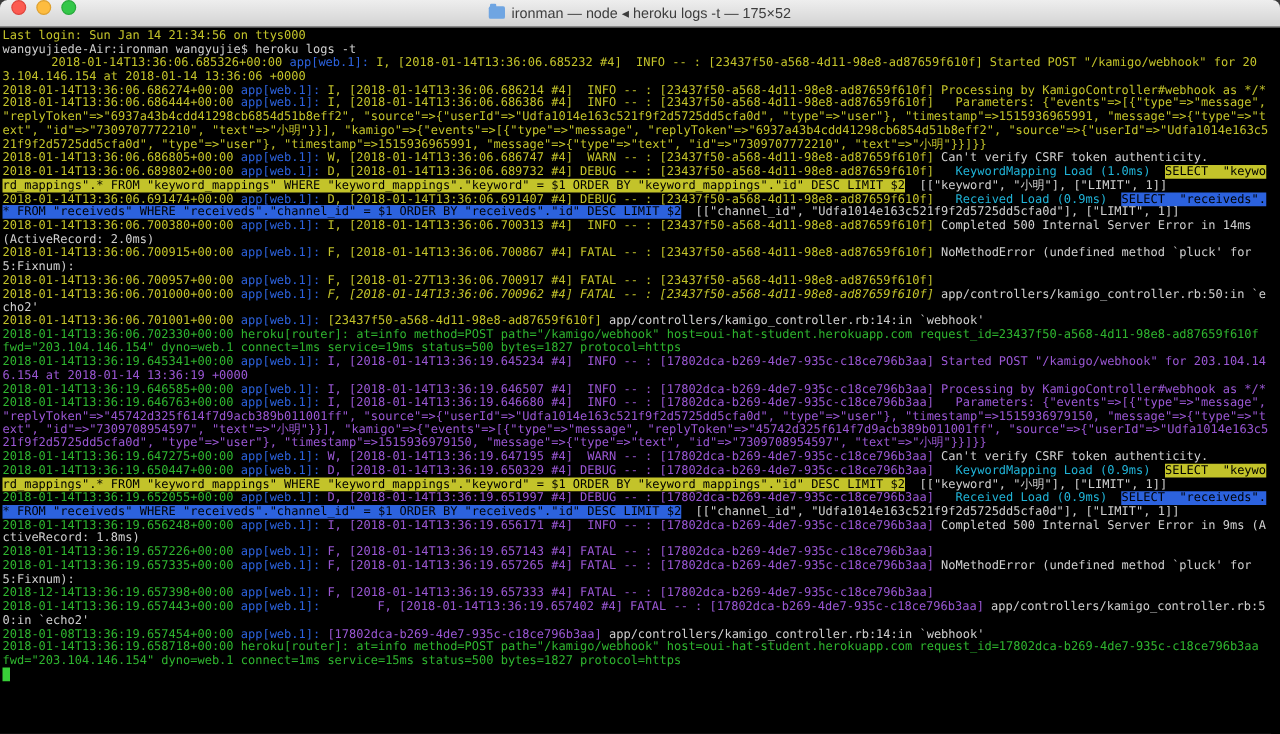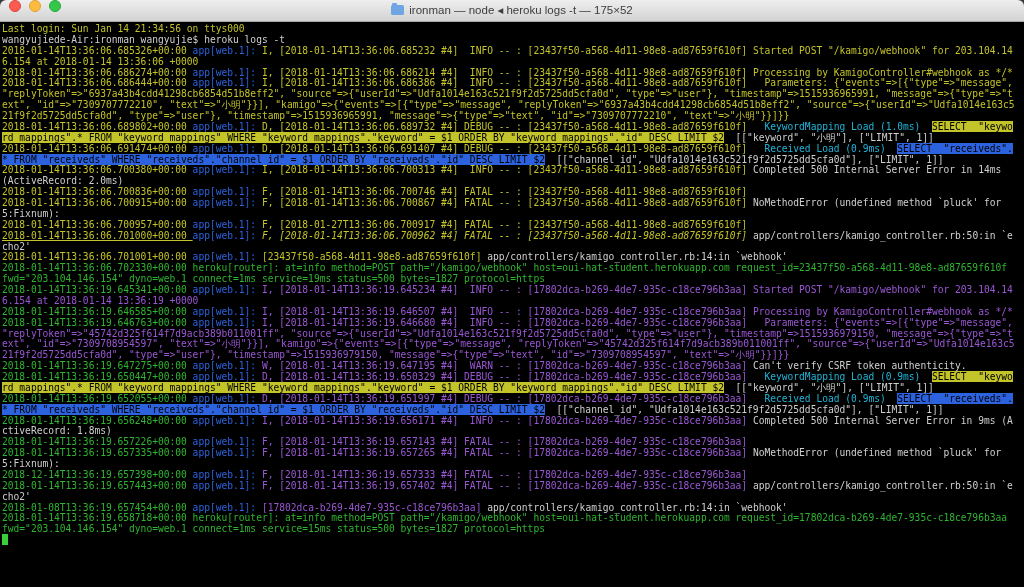--- a/index.html
+++ b/index.html
@@ -63,40 +63,40 @@
       <div class="light light-zoom"></div>
     </div>
     <div class="title-wrap">
       <span class="proxy-icon"></span>
       <span class="title">ironman — node ◂ heroku logs -t — 175×52</span>
     </div>
   </div>
   <div class="screen">
       <div class="tline"><span style="color: rgb(195, 195, 42);">Last login: Sun Jan 14 21:34:56 on ttys000</span></div>
       <div class="tline"><span style="color: rgb(207, 207, 207);">wangyujiede-Air:ironman wangyujie$ heroku logs -t</span></div>
-      <div class="tline"><span style="color: rgb(195, 195, 42);">2018-01-14T13:36:06.685326+00:00 </span><span style="color: rgb(44, 98, 222);">app[web.1]: </span><span style="color: rgb(195, 195, 42);">I, [2018-01-14T13:36:06.685232 #4]  INFO -- : [23437f50-a568-4d11-98e8-ad87659f610f] Started POST "/kamigo/webhook" for 203.104.146.154 at 2018-01-14 13:36:06 +0000</span></div>
+      <div class="tline"><span style="color: rgb(195, 195, 42); margin-left: 39px;">2018-01-14T13:36:06.685326+00:00 </span><span style="color: rgb(44, 98, 222);">app[web.1]: </span><span style="color: rgb(195, 195, 42);">I, [2018-01-14T13:36:06.685232 #4]  INFO -- : [23437f50-a568-4d11-98e8-ad87659f610f] Started POST "/kamigo/webhook" for 203.104.146.154 at 2018-01-14 13:36:06 +0000</span></div>
       <div class="tline"><span style="color: rgb(195, 195, 42);">2018-01-14T13:36:06.686274+00:00 </span><span style="color: rgb(44, 98, 222);">app[web.1]: </span><span style="color: rgb(195, 195, 42);">I, [2018-01-14T13:36:06.686214 #4]  INFO -- : [23437f50-a568-4d11-98e8-ad87659f610f] Processing by KamigoController#webhook as */*</span></div>
       <div class="tline"><span style="color: rgb(195, 195, 42);">2018-01-14T13:36:06.686444+00:00 </span><span style="color: rgb(44, 98, 222);">app[web.1]: </span><span style="color: rgb(195, 195, 42);">I, [2018-01-14T13:36:06.686386 #4]  INFO -- : [23437f50-a568-4d11-98e8-ad87659f610f]   Parameters: {"events"=&gt;[{"type"=&gt;"message", "replyToken"=&gt;"6937a43b4cdd41298cb6854d51b8eff2", "source"=&gt;{"userId"=&gt;"Udfa1014e163c521f9f2d5725dd5cfa0d", "type"=&gt;"user"}, "timestamp"=&gt;1515936965991, "message"=&gt;{"type"=&gt;"text", "id"=&gt;"7309707772210", "text"=&gt;"小明"}}], "kamigo"=&gt;{"events"=&gt;[{"type"=&gt;"message", "replyToken"=&gt;"6937a43b4cdd41298cb6854d51b8eff2", "source"=&gt;{"userId"=&gt;"Udfa1014e163c521f9f2d5725dd5cfa0d", "type"=&gt;"user"}, "timestamp"=&gt;1515936965991, "message"=&gt;{"type"=&gt;"text", "id"=&gt;"7309707772210", "text"=&gt;"小明"}}]}}</span></div>
+      <div class="tline"><span style="color: rgb(195, 195, 42);">2018-01-14T13:36:06.686805+00:00 </span><span style="color: rgb(44, 98, 222);">app[web.1]: </span><span style="color: rgb(195, 195, 42);">W, [2018-01-14T13:36:06.686747 #4]  WARN -- : [23437f50-a568-4d11-98e8-ad87659f610f] </span><span style="color: rgb(207, 207, 207);">Can't verify CSRF token authenticity.</span></div>
       <div class="tline"><span style="color: rgb(195, 195, 42);">2018-01-14T13:36:06.689802+00:00 </span><span style="color: rgb(44, 98, 222);">app[web.1]: </span><span style="color: rgb(195, 195, 42);">D, [2018-01-14T13:36:06.689732 #4] DEBUG -- : [23437f50-a568-4d11-98e8-ad87659f610f]   </span><span style="color: rgb(32, 180, 216);">KeywordMapping Load (1.0ms)</span><span style="color: rgb(195, 195, 42);">  </span><span style="color: rgb(0, 0, 0); background-color: rgb(195, 195, 42);">SELECT  "keyword_mappings".* FROM "keyword_mappings" WHERE "keyword_mappings"."keyword" = $1 ORDER BY "keyword_mappings"."id" DESC LIMIT $2</span><span style="color: rgb(207, 207, 207);">  [["keyword", "小明"], ["LIMIT", 1]]</span></div>
       <div class="tline"><span style="color: rgb(195, 195, 42);">2018-01-14T13:36:06.691474+00:00 </span><span style="color: rgb(44, 98, 222);">app[web.1]: </span><span style="color: rgb(195, 195, 42);">D, [2018-01-14T13:36:06.691407 #4] DEBUG -- : [23437f50-a568-4d11-98e8-ad87659f610f]   </span><span style="color: rgb(32, 180, 216);">Received Load (0.9ms)</span><span style="color: rgb(195, 195, 42);">  </span><span style="color: rgb(0, 0, 0); background-color: rgb(44, 98, 222);">SELECT  "receiveds".* FROM "receiveds" WHERE "receiveds"."channel_id" = $1 ORDER BY "receiveds"."id" DESC LIMIT $2</span><span style="color: rgb(207, 207, 207);">  [["channel_id", "Udfa1014e163c521f9f2d5725dd5cfa0d"], ["LIMIT", 1]]</span></div>
       <div class="tline"><span style="color: rgb(195, 195, 42);">2018-01-14T13:36:06.700380+00:00 </span><span style="color: rgb(44, 98, 222);">app[web.1]: </span><span style="color: rgb(195, 195, 42);">I, [2018-01-14T13:36:06.700313 #4]  INFO -- : [23437f50-a568-4d11-98e8-ad87659f610f] </span><span style="color: rgb(207, 207, 207);">Completed 500 Internal Server Error in 14ms (ActiveRecord: 2.0ms)</span></div>
-      <div class="tline"><span style="color: rgb(195, 195, 42);">2018-01-14T13:36:06.700836+00:00 </span><span style="color: rgb(44, 98, 222);">app[web.1]: </span><span style="color: rgb(195, 195, 42);">F, [2018-01-14T13:36:06.700746 #4] FATAL -- : [23437f50-a568-4d11-98e8-ad87659f610f] </span></div>
       <div class="tline"><span style="color: rgb(195, 195, 42);">2018-01-14T13:36:06.700915+00:00 </span><span style="color: rgb(44, 98, 222);">app[web.1]: </span><span style="color: rgb(195, 195, 42);">F, [2018-01-14T13:36:06.700867 #4] FATAL -- : [23437f50-a568-4d11-98e8-ad87659f610f] </span><span style="color: rgb(207, 207, 207);">NoMethodError (undefined method `pluck' for 5:Fixnum):</span></div>
       <div class="tline"><span style="color: rgb(195, 195, 42); margin-top: 40px;">2018-01-14T13:36:06.700957+00:00 </span><span style="color: rgb(44, 98, 222);">app[web.1]: </span><span style="color: rgb(195, 195, 42);">F, [2018-01-27T13:36:06.700917 #4] FATAL -- : [23437f50-a568-4d11-98e8-ad87659f610f] </span></div>
-      <div class="tline"><span style="color: rgb(195, 195, 42); text-decoration: underline;">2018-01-14T13:36:06.701000+00:00 </span><span style="color: rgb(44, 98, 222);">app[web.1]: </span><span style="color: rgb(195, 195, 42); font-style: italic;">F, [2018-01-14T13:36:06.700962 #4] FATAL -- : [23437f50-a568-4d11-98e8-ad87659f610f] </span><span style="color: rgb(207, 207, 207);">app/controllers/kamigo_controller.rb:50:in `echo2'</span></div>
+      <div class="tline"><span style="color: rgb(195, 195, 42);">2018-01-14T13:36:06.701000+00:00 </span><span style="color: rgb(44, 98, 222);">app[web.1]: </span><span style="color: rgb(195, 195, 42); font-style: italic;">F, [2018-01-14T13:36:06.700962 #4] FATAL -- : [23437f50-a568-4d11-98e8-ad87659f610f] </span><span style="color: rgb(207, 207, 207);">app/controllers/kamigo_controller.rb:50:in `echo2'</span></div>
       <div class="tline"><span style="color: rgb(195, 195, 42);">2018-01-14T13:36:06.701001+00:00 </span><span style="color: rgb(44, 98, 222);">app[web.1]: </span><span style="color: rgb(195, 195, 42);">[23437f50-a568-4d11-98e8-ad87659f610f] </span><span style="color: rgb(207, 207, 207);">app/controllers/kamigo_controller.rb:14:in `webhook'</span></div>
       <div class="tline"><span style="color: rgb(47, 181, 47);">2018-01-14T13:36:06.702330+00:00 </span><span style="color: rgb(47, 181, 47);">heroku[router]: </span><span style="color: rgb(47, 181, 47);">at=info method=POST path="/kamigo/webhook" host=oui-hat-student.herokuapp.com request_id=23437f50-a568-4d11-98e8-ad87659f610f fwd="203.104.146.154" dyno=web.1 connect=1ms service=19ms status=500 bytes=1827 protocol=https</span></div>
       <div class="tline"><span style="color: rgb(47, 181, 47);">2018-01-14T13:36:19.645341+00:00 </span><span style="color: rgb(44, 98, 222);">app[web.1]: </span><span style="color: rgb(154, 87, 212);">I, [2018-01-14T13:36:19.645234 #4]  INFO -- : [17802dca-b269-4de7-935c-c18ce796b3aa] Started POST "/kamigo/webhook" for 203.104.146.154 at 2018-01-14 13:36:19 +0000</span></div>
       <div class="tline"><span style="color: rgb(47, 181, 47);">2018-01-14T13:36:19.646585+00:00 </span><span style="color: rgb(44, 98, 222);">app[web.1]: </span><span style="color: rgb(154, 87, 212);">I, [2018-01-14T13:36:19.646507 #4]  INFO -- : [17802dca-b269-4de7-935c-c18ce796b3aa] Processing by KamigoController#webhook as */*</span></div>
       <div class="tline"><span style="color: rgb(47, 181, 47);">2018-01-14T13:36:19.646763+00:00 </span><span style="color: rgb(44, 98, 222);">app[web.1]: </span><span style="color: rgb(154, 87, 212);">I, [2018-01-14T13:36:19.646680 #4]  INFO -- : [17802dca-b269-4de7-935c-c18ce796b3aa]   Parameters: {"events"=&gt;[{"type"=&gt;"message", "replyToken"=&gt;"45742d325f614f7d9acb389b011001ff", "source"=&gt;{"userId"=&gt;"Udfa1014e163c521f9f2d5725dd5cfa0d", "type"=&gt;"user"}, "timestamp"=&gt;1515936979150, "message"=&gt;{"type"=&gt;"text", "id"=&gt;"7309708954597", "text"=&gt;"小明"}}], "kamigo"=&gt;{"events"=&gt;[{"type"=&gt;"message", "replyToken"=&gt;"45742d325f614f7d9acb389b011001ff", "source"=&gt;{"userId"=&gt;"Udfa1014e163c521f9f2d5725dd5cfa0d", "type"=&gt;"user"}, "timestamp"=&gt;1515936979150, "message"=&gt;{"type"=&gt;"text", "id"=&gt;"7309708954597", "text"=&gt;"小明"}}]}}</span></div>
       <div class="tline"><span style="color: rgb(47, 181, 47);">2018-01-14T13:36:19.647275+00:00 </span><span style="color: rgb(44, 98, 222);">app[web.1]: </span><span style="color: rgb(154, 87, 212);">W, [2018-01-14T13:36:19.647195 #4]  WARN -- : [17802dca-b269-4de7-935c-c18ce796b3aa] </span><span style="color: rgb(207, 207, 207);">Can't verify CSRF token authenticity.</span></div>
       <div class="tline"><span style="color: rgb(47, 181, 47);">2018-01-14T13:36:19.650447+00:00 </span><span style="color: rgb(44, 98, 222);">app[web.1]: </span><span style="color: rgb(154, 87, 212);">D, [2018-01-14T13:36:19.650329 #4] DEBUG -- : [17802dca-b269-4de7-935c-c18ce796b3aa]   </span><span style="color: rgb(32, 180, 216);">KeywordMapping Load (0.9ms)</span><span style="color: rgb(154, 87, 212);">  </span><span style="color: rgb(0, 0, 0); background-color: rgb(195, 195, 42);">SELECT  "keyword_mappings".* FROM "keyword_mappings" WHERE "keyword_mappings"."keyword" = $1 ORDER BY "keyword_mappings"."id" DESC LIMIT $2</span><span style="color: rgb(207, 207, 207);">  [["keyword", "小明"], ["LIMIT", 1]]</span></div>
       <div class="tline"><span style="color: rgb(47, 181, 47);">2018-01-14T13:36:19.652055+00:00 </span><span style="color: rgb(44, 98, 222);">app[web.1]: </span><span style="color: rgb(154, 87, 212);">D, [2018-01-14T13:36:19.651997 #4] DEBUG -- : [17802dca-b269-4de7-935c-c18ce796b3aa]   </span><span style="color: rgb(32, 180, 216);">Received Load (0.9ms)</span><span style="color: rgb(154, 87, 212);">  </span><span style="color: rgb(0, 0, 0); background-color: rgb(44, 98, 222);">SELECT  "receiveds".* FROM "receiveds" WHERE "receiveds"."channel_id" = $1 ORDER BY "receiveds"."id" DESC LIMIT $2</span><span style="color: rgb(207, 207, 207);">  [["channel_id", "Udfa1014e163c521f9f2d5725dd5cfa0d"], ["LIMIT", 1]]</span></div>
       <div class="tline"><span style="color: rgb(47, 181, 47);">2018-01-14T13:36:19.656248+00:00 </span><span style="color: rgb(44, 98, 222);">app[web.1]: </span><span style="color: rgb(154, 87, 212);">I, [2018-01-14T13:36:19.656171 #4]  INFO -- : [17802dca-b269-4de7-935c-c18ce796b3aa] </span><span style="color: rgb(207, 207, 207);">Completed 500 Internal Server Error in 9ms (ActiveRecord: 1.8ms)</span></div>
       <div class="tline"><span style="color: rgb(47, 181, 47);">2018-01-14T13:36:19.657226+00:00 </span><span style="color: rgb(44, 98, 222);">app[web.1]: </span><span style="color: rgb(154, 87, 212);">F, [2018-01-14T13:36:19.657143 #4] FATAL -- : [17802dca-b269-4de7-935c-c18ce796b3aa] </span></div>
       <div class="tline"><span style="color: rgb(47, 181, 47);">2018-01-14T13:36:19.657335+00:00 </span><span style="color: rgb(44, 98, 222);">app[web.1]: </span><span style="color: rgb(154, 87, 212);">F, [2018-01-14T13:36:19.657265 #4] FATAL -- : [17802dca-b269-4de7-935c-c18ce796b3aa] </span><span style="color: rgb(207, 207, 207);">NoMethodError (undefined method `pluck' for 5:Fixnum):</span></div>
       <div class="tline"><span style="color: rgb(47, 181, 47);">2018-12-14T13:36:19.657398+00:00 </span><span style="color: rgb(44, 98, 222);">app[web.1]: </span><span style="color: rgb(154, 87, 212);">F, [2018-01-14T13:36:19.657333 #4] FATAL -- : [17802dca-b269-4de7-935c-c18ce796b3aa] </span></div>
-      <div class="tline"><span style="color: rgb(47, 181, 47);">2018-01-14T13:36:19.657443+00:00 </span><span style="color: rgb(44, 98, 222);">app[web.1]: </span><span style="color: rgb(154, 87, 212);">F, [2018-01-14T13:36:19.657402 #4] FATAL -- : [17802dca-b269-4de7-935c-c18ce796b3aa] </span><span style="color: rgb(207, 207, 207);">app/controllers/kamigo_controller.rb:50:in `echo2'</span></div>
+      <div class="tline"><span style="color: rgb(47, 181, 47);">2018-01-14T13:36:19.657443+00:00 </span><span style="color: rgb(44, 98, 222);">app[web.1]: </span><span style="color: rgb(154, 87, 212); margin-left: 40px;">F, [2018-01-14T13:36:19.657402 #4] FATAL -- : [17802dca-b269-4de7-935c-c18ce796b3aa] </span><span style="color: rgb(207, 207, 207);">app/controllers/kamigo_controller.rb:50:in `echo2'</span></div>
       <div class="tline"><span style="color: rgb(47, 181, 47);">2018-01-08T13:36:19.657454+00:00 </span><span style="color: rgb(44, 98, 222);">app[web.1]: </span><span style="color: rgb(154, 87, 212);">[17802dca-b269-4de7-935c-c18ce796b3aa] </span><span style="color: rgb(207, 207, 207);">app/controllers/kamigo_controller.rb:14:in `webhook'</span></div>
       <div class="tline"><span style="color: rgb(47, 181, 47);">2018-01-14T13:36:19.658718+00:00 </span><span style="color: rgb(47, 181, 47);">heroku[router]: </span><span style="color: rgb(47, 181, 47);">at=info method=POST path="/kamigo/webhook" host=oui-hat-student.herokuapp.com request_id=17802dca-b269-4de7-935c-c18ce796b3aa fwd="203.104.146.154" dyno=web.1 connect=1ms service=15ms status=500 bytes=1827 protocol=https</span></div>
       <div class="tline"><span style="color: rgb(0, 0, 0); background-color: rgb(56, 208, 56);"> </span></div>
     </div>
 </div>
 
 </body></html>

